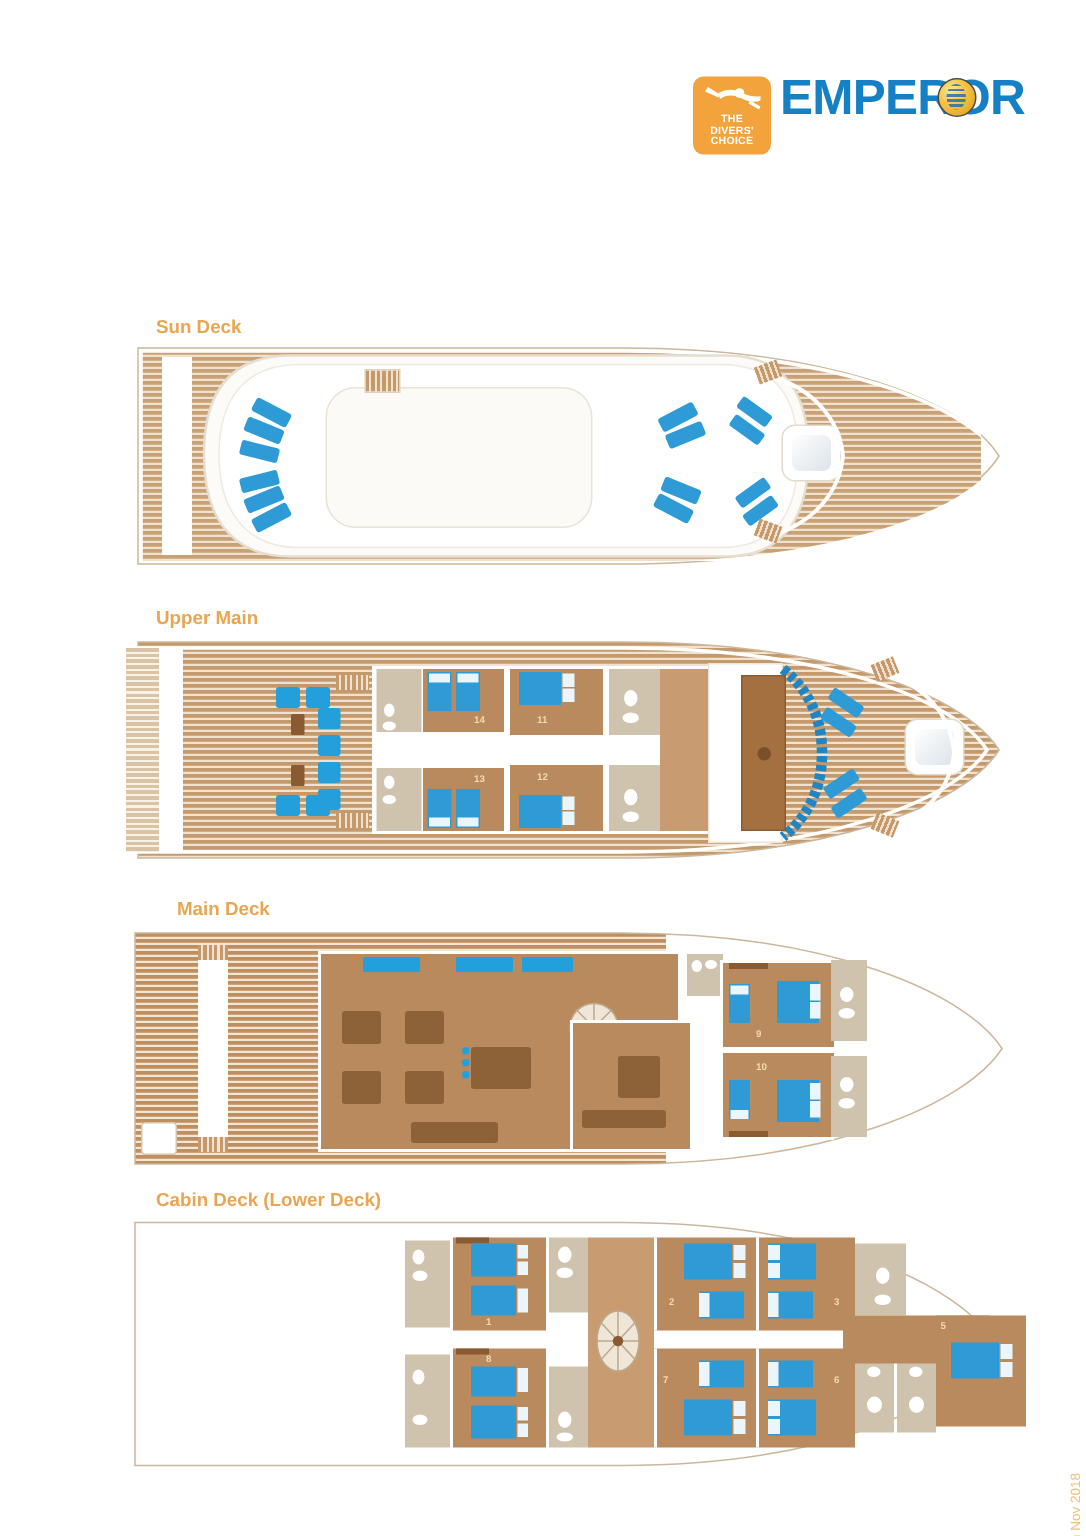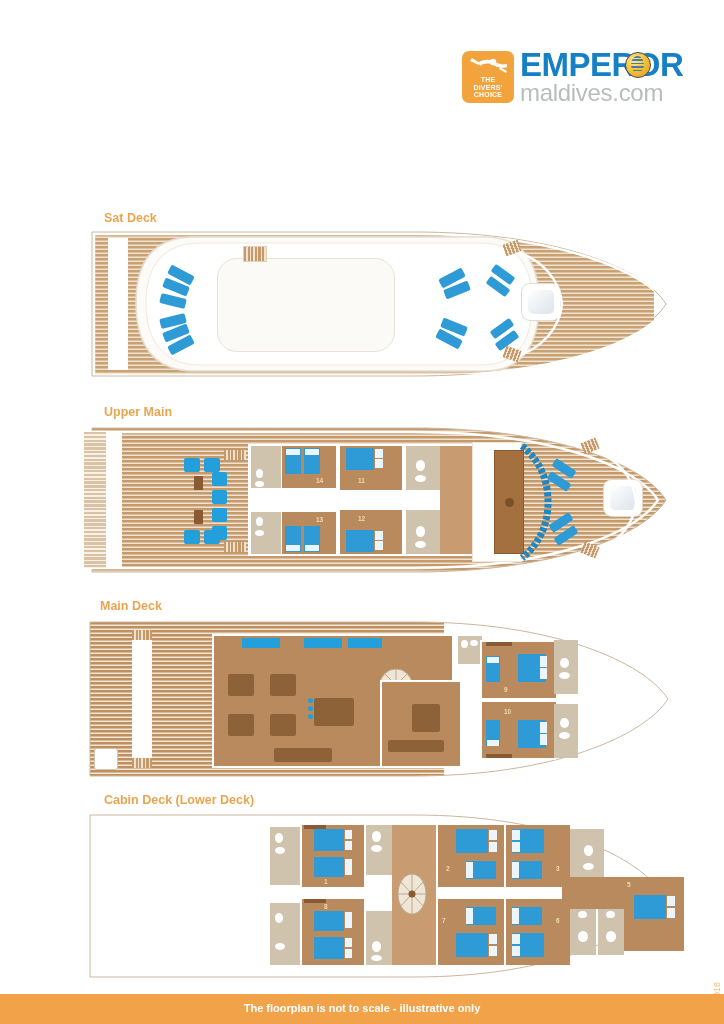--- a/index.html
+++ b/index.html
@@ -115,25 +115,24 @@
         <path d="M34 13 L41 17 L40 19 L33 15 Z" fill="#ffffff"></path>
       </svg>
       <div class="bt">
         <span>THE</span><br>
         <span>DIVERS'</span><br>
         <span>CHOICE</span>
       </div>
     </div>
     <div class="logo-emperor">EMPEROR</div>
     <div class="globe"></div>
-    <div class="logo-sub">maldives.com</div>
   </div>
 
 
-  <div class="deck-label" style="left:104px;top:211px;">Sat Deck</div>
+  <div class="deck-label" style="left:104px;top:211px;">Sun Deck</div>
   <div class="deck" style="left:84px;top:228px;width:590px;height:152px;">
 
     <svg width="590" height="152" style="position:absolute;left:0;top:0;">
       <path d="M8 4 L330 4 C470 4 560 40 582 76 C560 112 470 148 330 148 L8 148 Z" fill="#ffffff" stroke="#CBB79C" stroke-width="1"></path>
     </svg>
 
     <div style="position:absolute;left:10px;top:6px;width:560px;height:140px;overflow:hidden;">
       <svg width="560" height="140" style="position:absolute;left:0;top:0;">
         <defs>
           <clipPath id="sunclip">
@@ -294,21 +293,21 @@
     <div style="position:absolute;left:520px;top:56px;width:38px;height:36px;background:#ffffff;border-radius:8px;box-shadow:0 0 0 1px #E2DACD;">
       <div class="glass" style="position:absolute;left:6px;top:6px;width:26px;height:24px;border-radius:5px;"></div>
     </div>
     <svg width="120" height="140" style="position:absolute;left:496px;top:4px;">
       <path d="M6 20 C38 28 54 50 56 74 C54 96 38 118 6 126" fill="none" stroke="#ffffff" stroke-width="2.6"></path>
     </svg>
     <div class="teak-v" style="position:absolute;left:498px;top:16px;width:16px;height:12px;transform:rotate(-22deg);"></div>
     <div class="teak-v" style="position:absolute;left:498px;top:120px;width:16px;height:12px;transform:rotate(22deg);"></div>
   </div>
 
-  <div class="deck-label" style="left:100px;top:599px;">Main Deck</div>
+  <div class="deck-label" style="left:118px;top:599px;">Main Deck</div>
   <div class="deck" style="left:84px;top:618px;width:590px;height:162px;">
     <svg width="590" height="162" style="position:absolute;left:0;top:0;">
       <defs>
         <clipPath id="mainclip">
             <path d="M6 4 L330 4 C470 4 560 44 584 81 C560 118 470 158 330 158 L6 158 Z"></path>
           </clipPath>
         <pattern id="teakpat3" width="4" height="4" patternUnits="userSpaceOnUse">
           <rect width="4" height="4" fill="#F2E6D4"></rect>
           <rect width="4" height="2.5" fill="#BF8F60"></rect>
         </pattern>
@@ -507,17 +506,14 @@
     <div class="room" style="position:absolute;left:478px;top:66px;width:98px;height:32px;"></div>
     <div class="room" style="position:absolute;left:540px;top:66px;width:60px;height:74px;">
       <div class="bed" style="position:absolute;left:10px;top:18px;width:32px;height:24px;"></div>
       <div class="pillow" style="position:absolute;left:43px;top:19px;width:8px;height:10px;"></div>
       <div class="pillow" style="position:absolute;left:43px;top:31px;width:8px;height:10px;"></div>
       <div class="cnum" style="left:3px;top:4px;">5</div>
     </div>
   </div>
 
   <div class="version">Version Nov 2018</div>
-  <div class="footer">
-    <div class="footer-text">The floorplan is not to scale - illustrative only</div>
-  </div>
 
 </div>
 
 </body></html>

